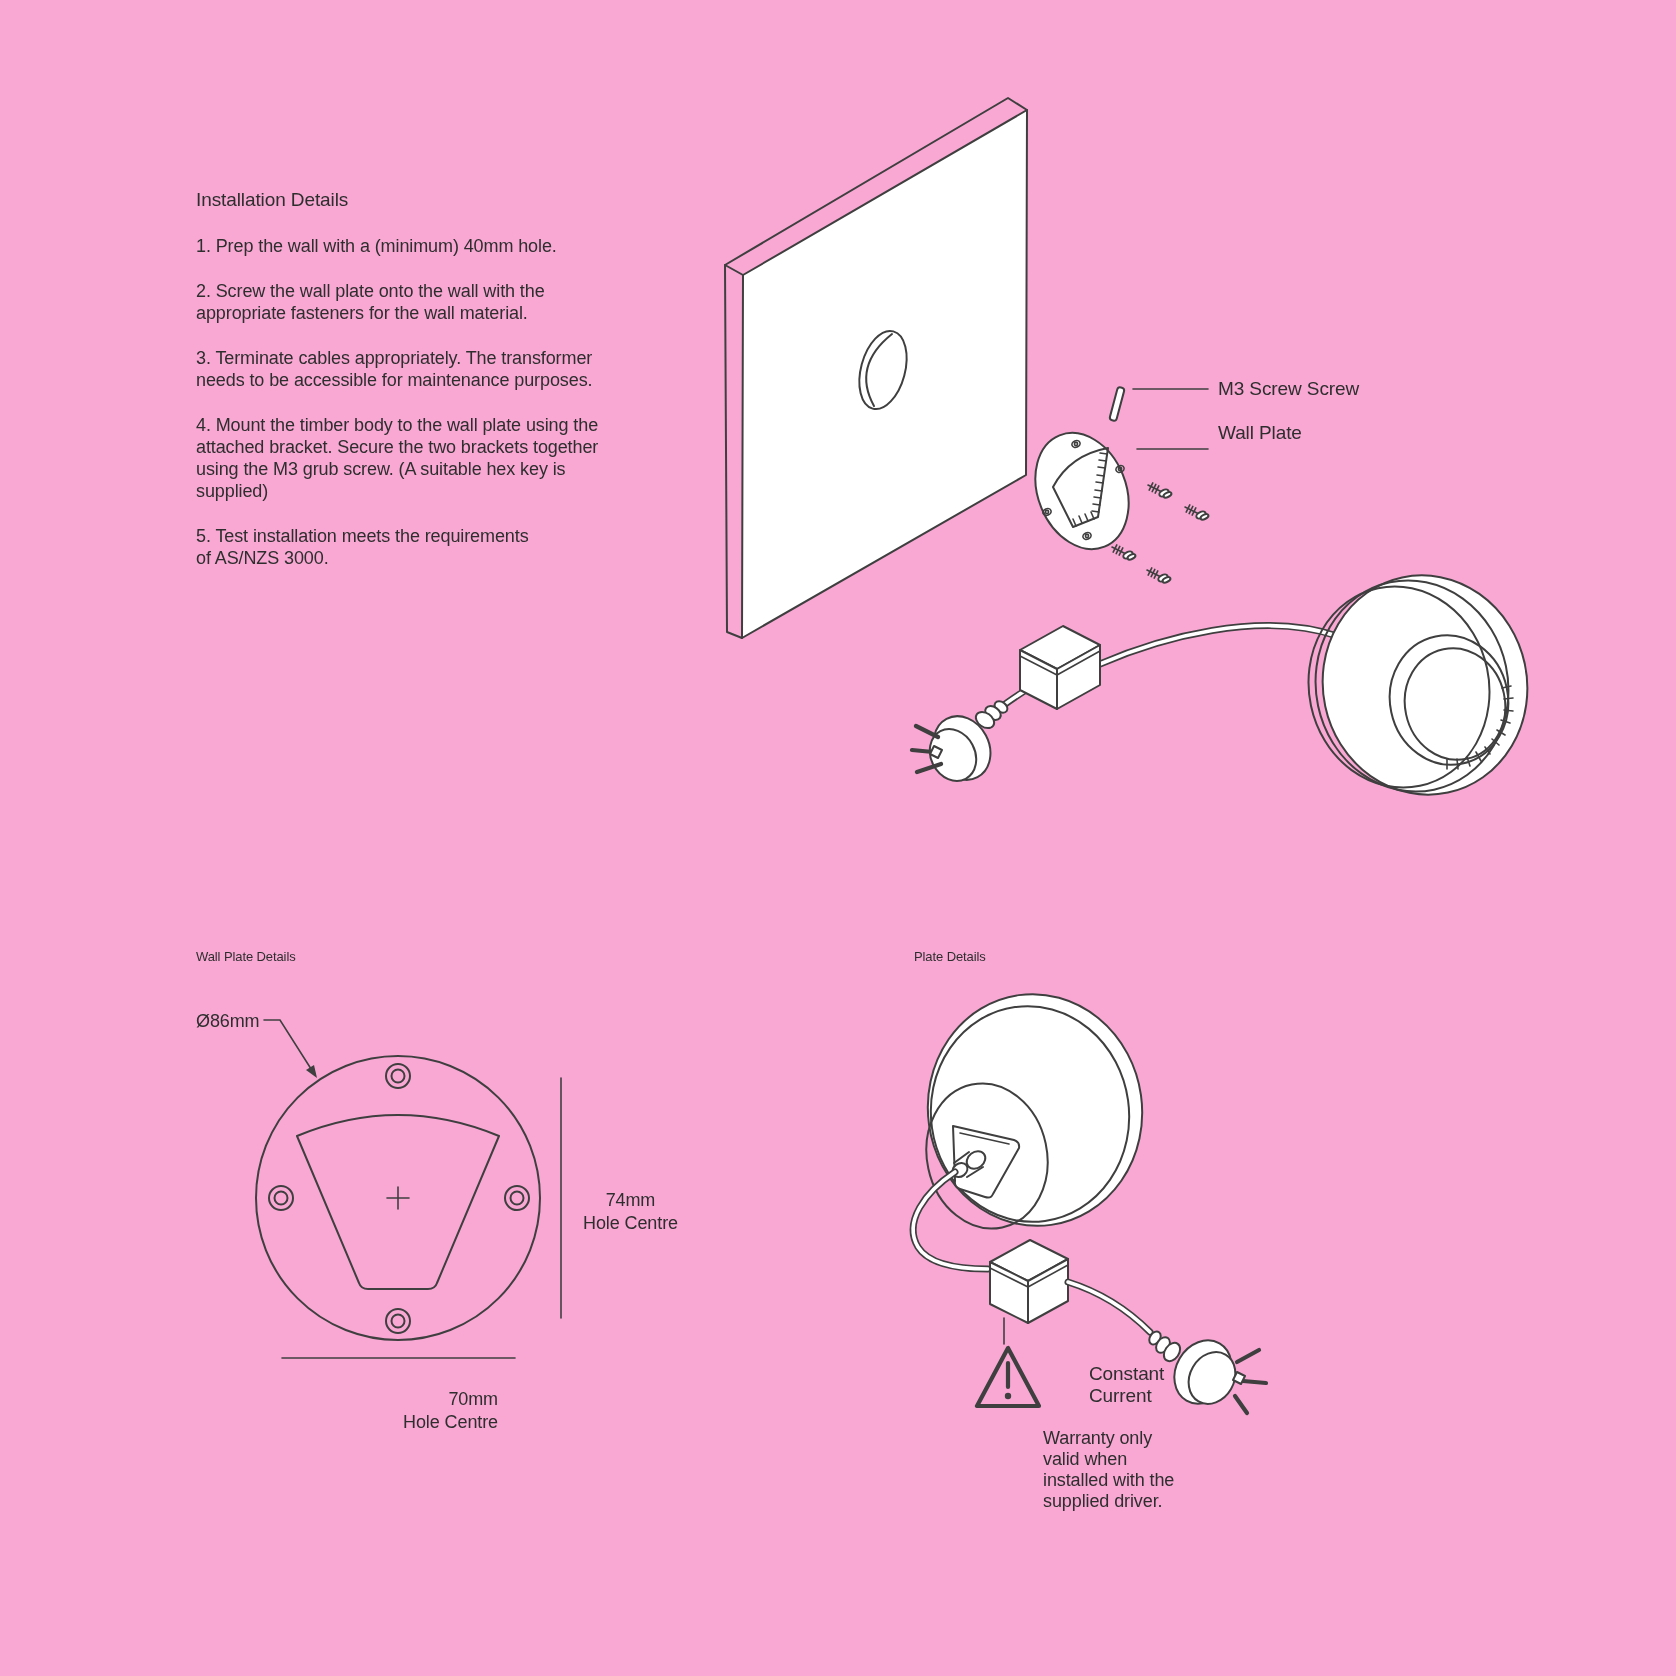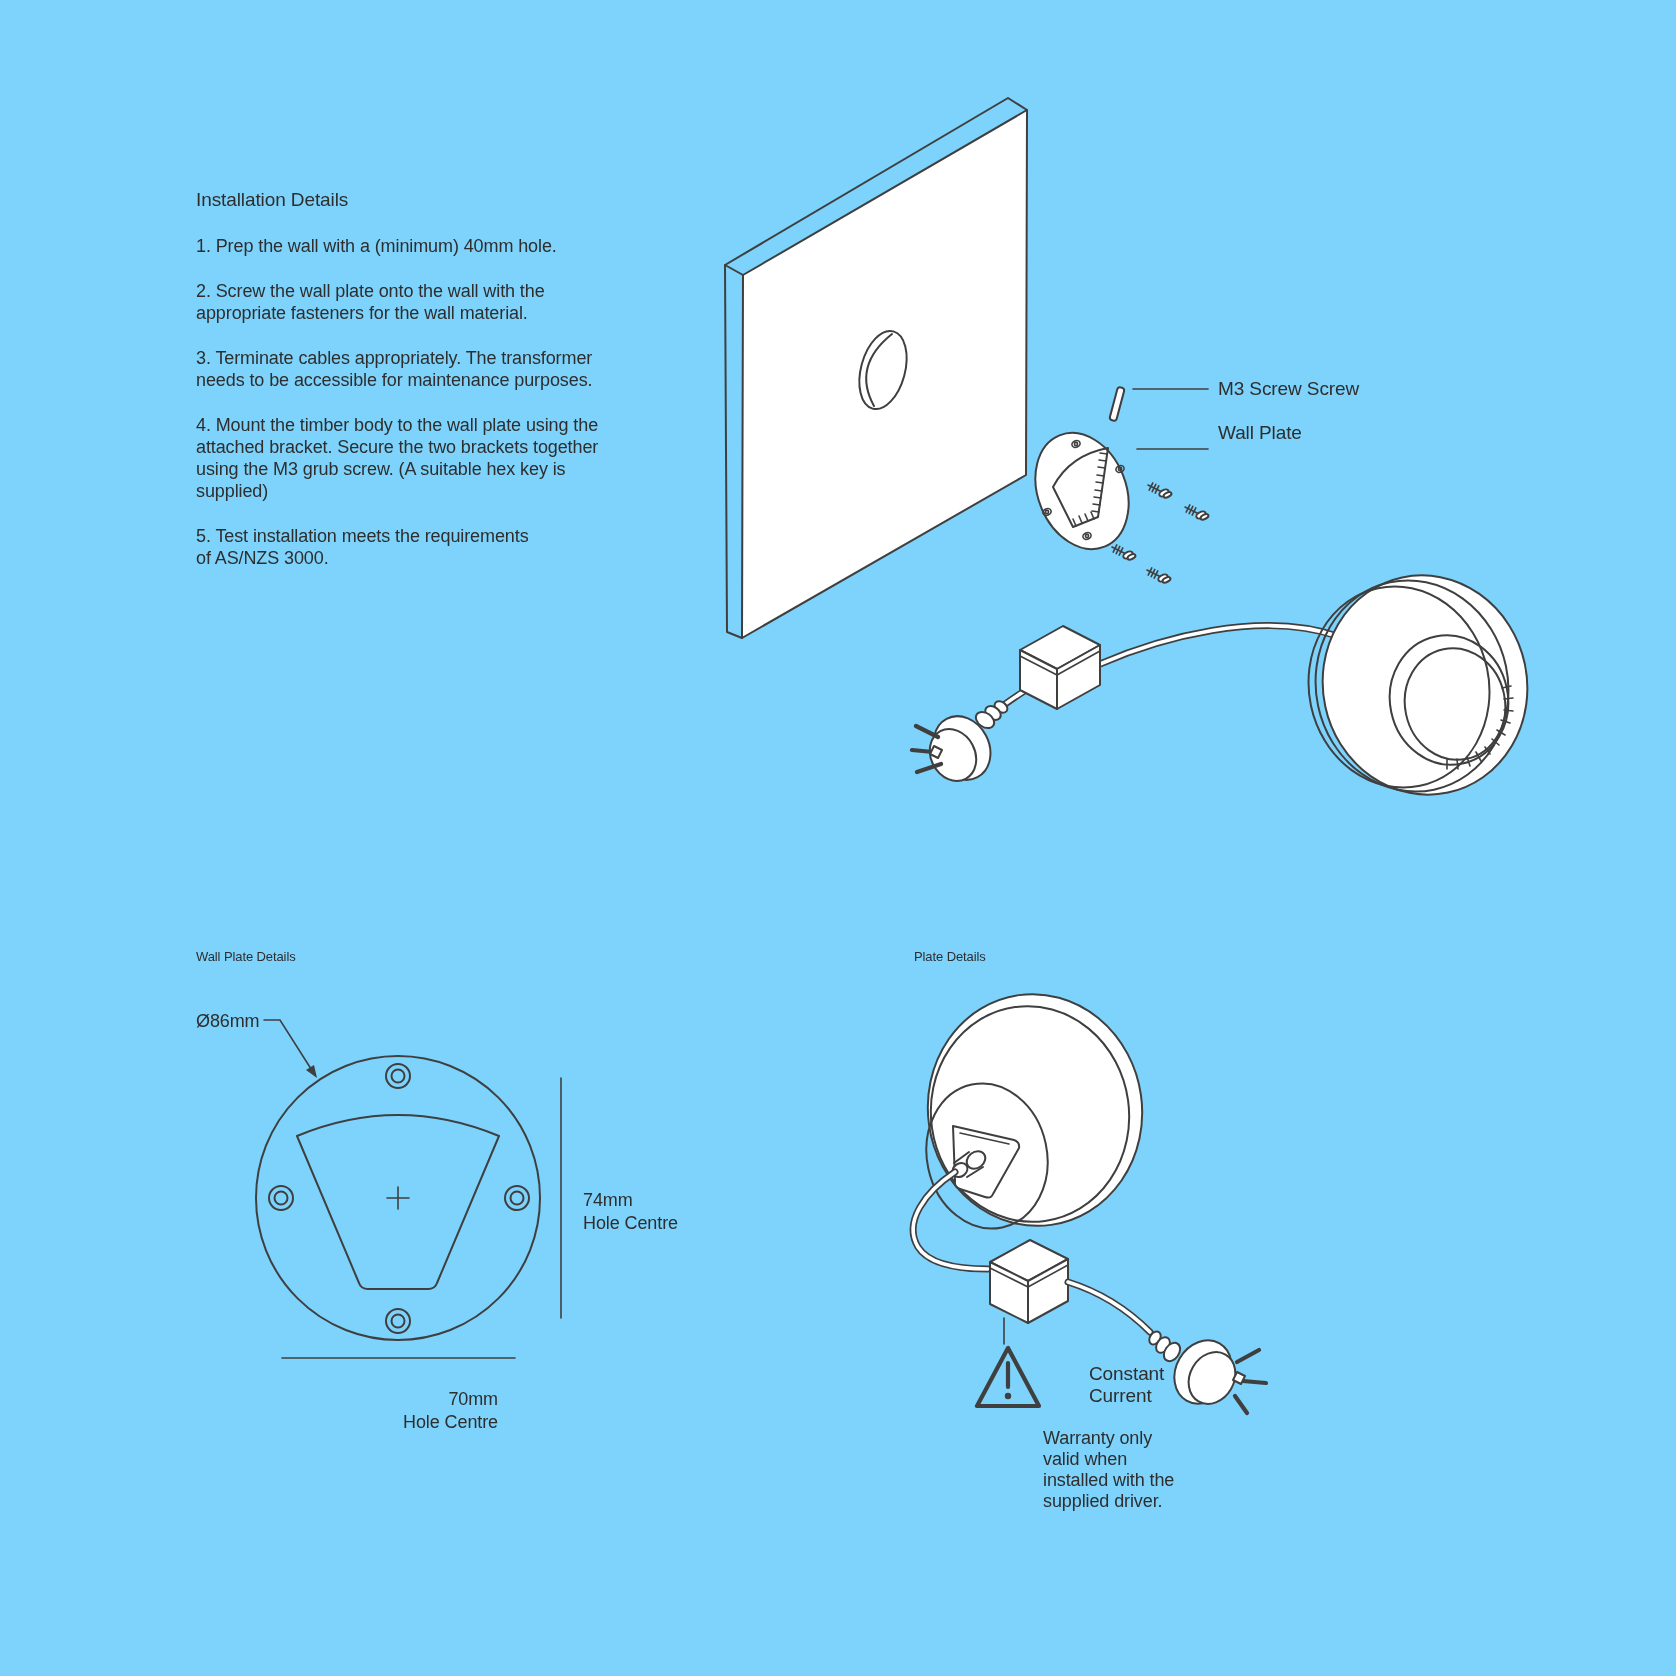--- a/index.html
+++ b/index.html
@@ -1,23 +1,23 @@
 <!DOCTYPE html>
 <html><head>
 <meta charset="utf-8">
 <style>
   html,body{margin:0;padding:0;background:#ffffff;}
-  .canvas{position:relative;width:1676px;height:1676px;background:#7dd3fc;overflow:hidden;
+  .canvas{position:relative;width:1676px;height:1676px;background:#f9a8d4;overflow:hidden;
           font-family:"Liberation Sans","DejaVu Sans",sans-serif;color:#2e2e2e;}
   .abs{position:absolute;}
   .txt{font-size:18px;line-height:22px;letter-spacing:-0.1px;white-space:pre-line;}
   .heading{font-size:13px;line-height:22px;letter-spacing:-0.1px;}
   .lbl{font-size:19px;line-height:22px;letter-spacing:-0.1px;white-space:pre-line;}
   .note{font-size:18px;line-height:21px;letter-spacing:-0.1px;white-space:pre-line;}
-  .dim{font-size:18px;line-height:23px;letter-spacing:-0.1px;white-space:pre-line;}
+  .dim{font-size:18px;line-height:23px;letter-spacing:-0.1px;white-space:pre-line;text-align:center;}
   .center{text-align:right;}
   .install h2{font-size:19px;line-height:22px;font-weight:400;margin:0 0 24px 0;letter-spacing:-0.1px;}
   .install p{margin:0 0 23px 0;}
   svg.draw{position:absolute;}
   .ln{fill:none;stroke:#3f3f3f;stroke-width:2;stroke-linejoin:round;stroke-linecap:round;}
   .face{fill:#ffffff;stroke:#3f3f3f;stroke-width:2;stroke-linejoin:round;stroke-linecap:round;}
   .thin{fill:none;stroke:#3f3f3f;stroke-width:1.6;stroke-linecap:round;}
   .cableO{fill:none;stroke:#3f3f3f;stroke-width:7;stroke-linecap:round;}
   .cableI{fill:none;stroke:#ffffff;stroke-width:3.6;stroke-linecap:round;}
   .bold{fill:none;stroke:#3f3f3f;stroke-width:4.2;stroke-linejoin:round;stroke-linecap:round;}

